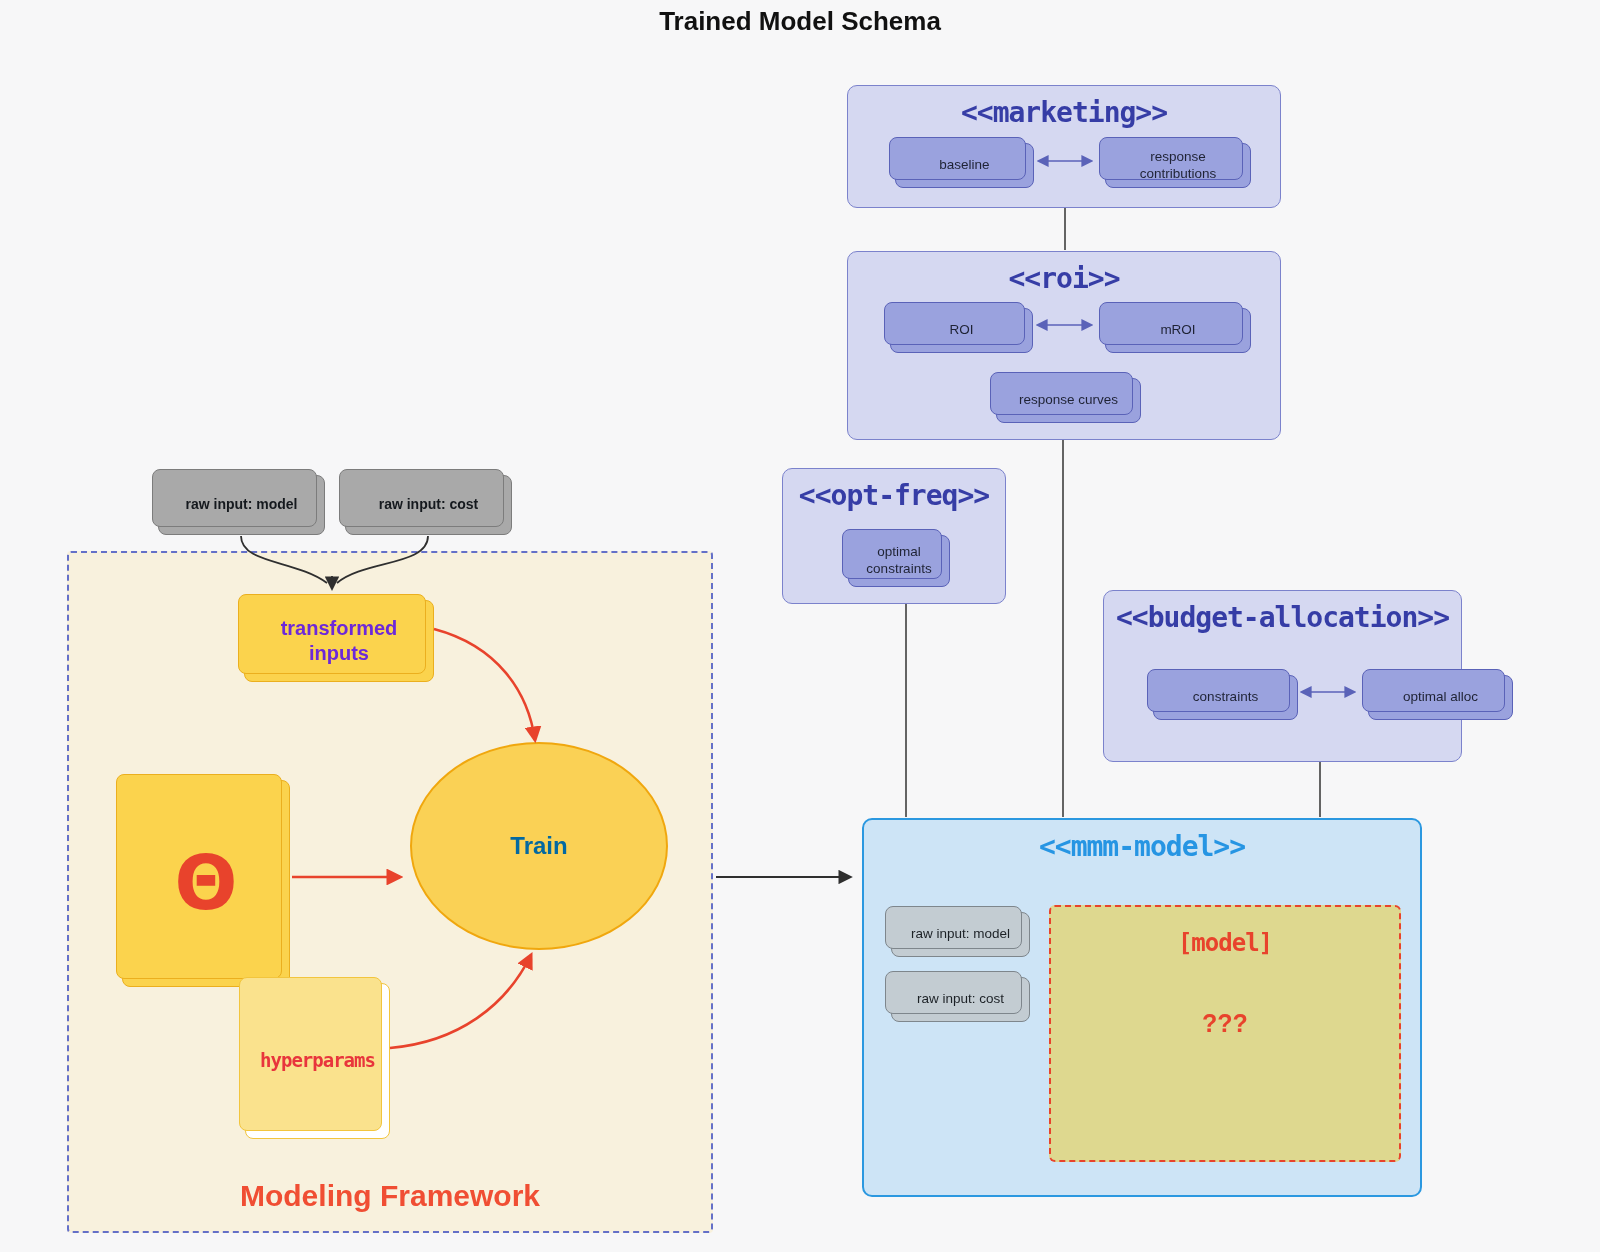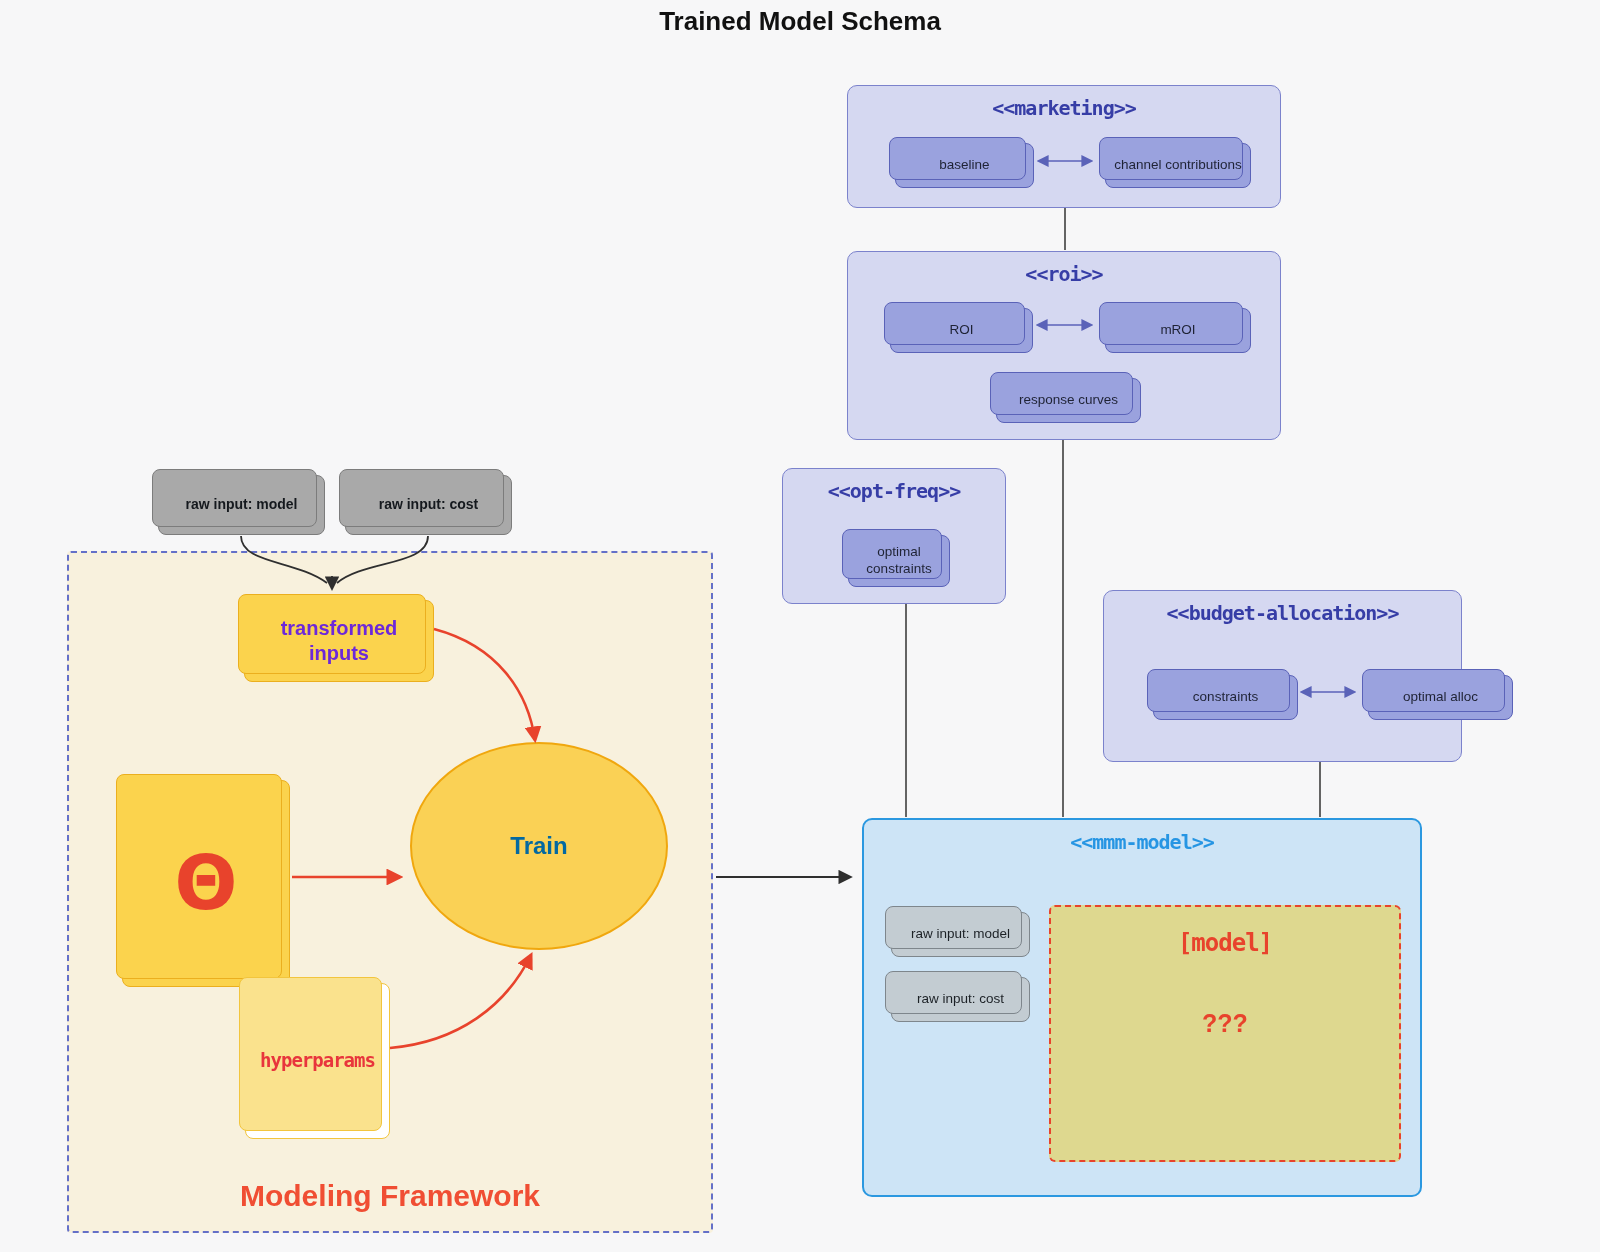--- a/index.html
+++ b/index.html
@@ -11,21 +11,21 @@
 
   .diagram-title{
     position:absolute;top:6px;left:0;right:0;text-align:center;
     font-size:26px;font-weight:bold;color:#111;
   }
 
   
   .cluster{position:absolute;border-radius:10px;z-index:1;}
   .ctitle{
     position:absolute;top:10px;left:0;right:0;text-align:center;
-    font-family:"DejaVu Sans Mono",monospace;font-weight:bold;font-size:20px;
+    font-family:"DejaVu Sans Mono",monospace;font-weight:bold;font-size:28px;
     letter-spacing:-1px;
   }
   .cluster.purple{background:#d5d8f1;border:1.5px solid #7b82cc;}
   .cluster.purple .ctitle{color:#363da6;}
   .cluster.blue{background:#cde4f6;border:2px solid #2b98e0;}
   .cluster.blue .ctitle{color:#2695e3;}
   .cluster.frame{background:#f8f1dd;border:2px dashed #6470c8;border-radius:4px;}
   .frame-label{
     position:absolute;left:0;right:0;bottom:18px;text-align:center;
     font-size:30px;font-weight:bold;color:#f04e33;
@@ -87,21 +87,21 @@
   <div class="node gray" style="left:345px;top:475px;width:167px;height:60px;">
     <span>raw input: cost</span>
   </div>
 
   <div class="cluster purple" style="left:847px;top:85px;width:434px;height:123px;">
     <div class="ctitle">&lt;&lt;marketing&gt;&gt;</div>
     <div class="node purple" style="left:47px;top:57px;width:139px;height:45px;">
       <span>baseline</span>
     </div>
     <div class="node purple" style="left:257px;top:57px;width:146px;height:45px;">
-      <span>channel contributions</span>
+      <span>response contributions</span>
     </div>
   </div>
 
   <div class="cluster purple" style="left:847px;top:251px;width:434px;height:189px;">
     <div class="ctitle">&lt;&lt;roi&gt;&gt;</div>
     <div class="node purple" style="left:42px;top:56px;width:143px;height:45px;">
       <span>ROI</span>
     </div>
     <div class="node purple" style="left:257px;top:56px;width:146px;height:45px;">
       <span>mROI</span>

